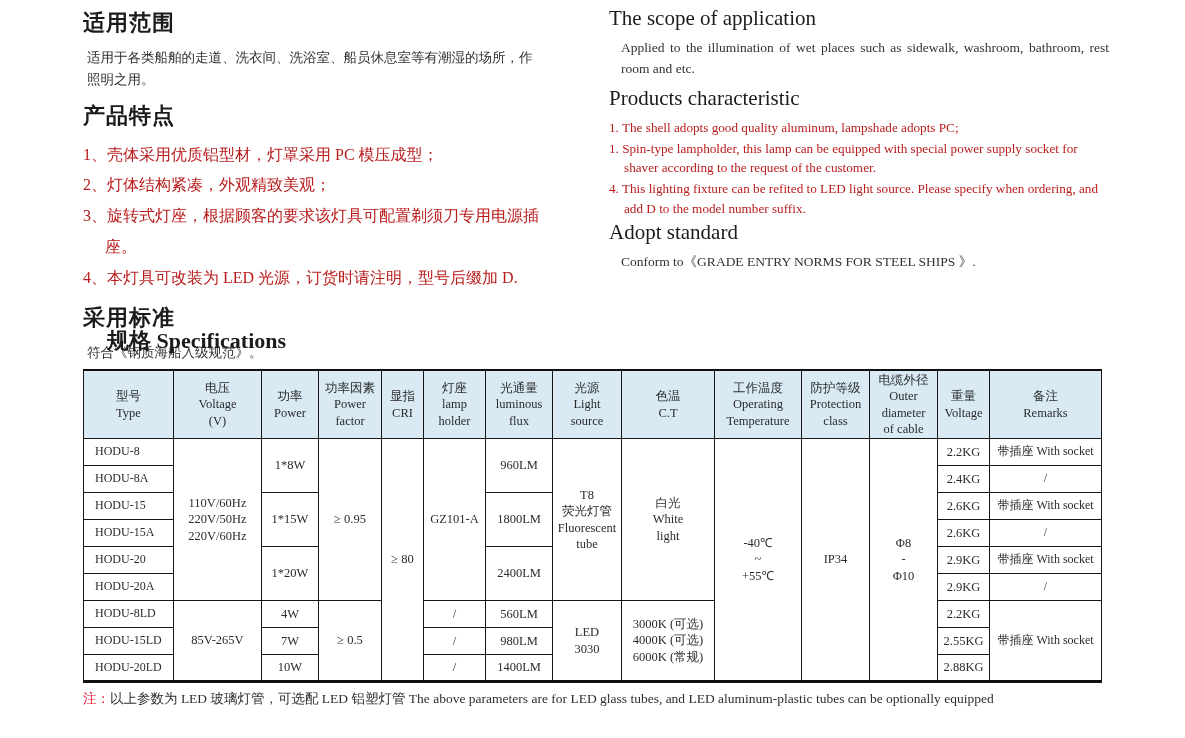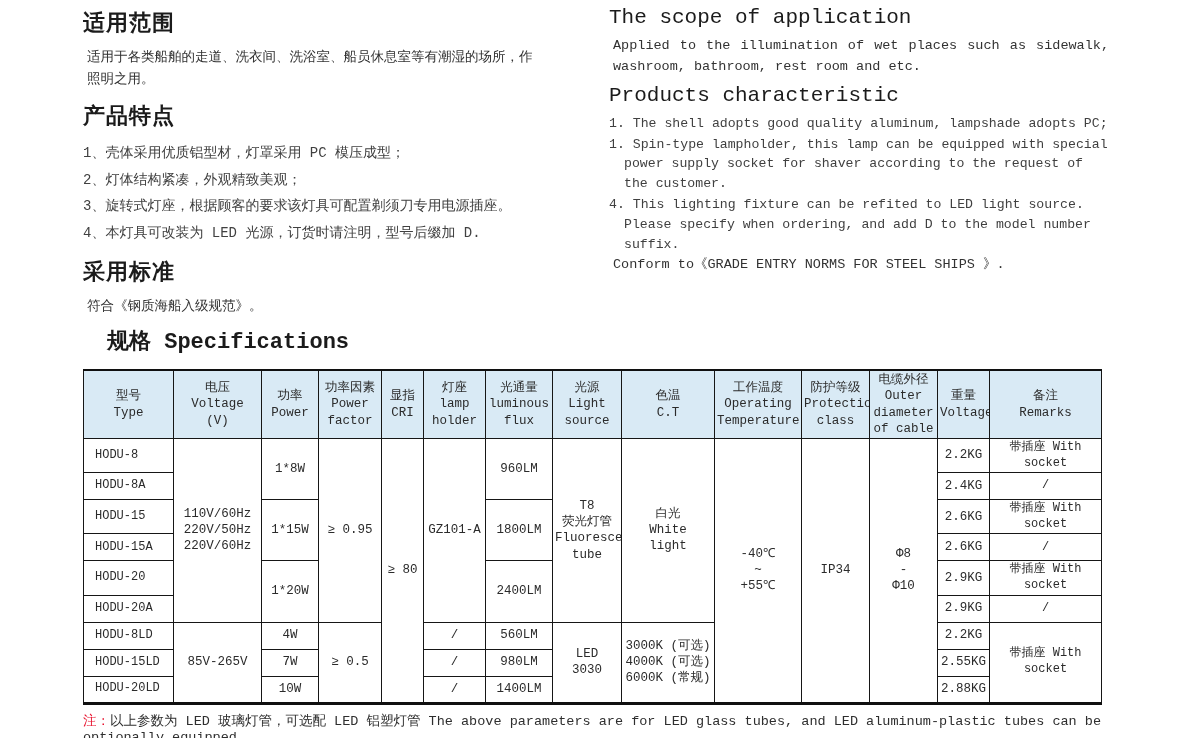--- a/index.html
+++ b/index.html
@@ -1,34 +1,34 @@
 <!DOCTYPE html>
 <html><head>
 <meta charset="utf-8">
 <style>
   * { box-sizing: border-box; }
   html,body { margin:0; padding:0; background:#ffffff; }
   .page {
     width:1185px; height:738px; background:#ffffff; overflow:hidden;
-    font-family:Liberation Mono, monospace; color:#303030;
+    font-family:Liberation Serif, serif; color:#303030;
     position:relative;
   }
   .cols { display:flex; padding:6px 0 0 83px; height:322px; }
   .col-left  { width:456px; margin-right:70px; }
   .col-right { width:500px; }
 
   .h-cn { font-size:22px; font-weight:600; color:#1b1b1b; margin:10px 0 9px 0; letter-spacing:1px; }
   .h-cn.first { margin-top:2px; }
   .h-en { font-size:21px; font-weight:400; color:#1b1b1b; margin:0 0 7px 0; }
   .h-en.first { margin-top:0; }
 
   .body-cn { font-size:13.5px; line-height:1.62; margin:0 0 6px 4px; color:#323232; }
-  .body-en { font-size:13.5px; line-height:1.55; margin:0 0 6px 4px; color:#323232; text-align:justify; }
-  .list-cn .li { font-size:14px; line-height:1.92; color:#404040; padding-left:22px; text-indent:-22px; }
-  .list-en .li { font-size:13.2px; line-height:1.5; color:#404040; padding-left:15px; text-indent:-15px; margin-bottom:1px; }
+  .body-en { font-size:13.5px; line-height:1.55; margin:0 0 6px 12px; color:#323232; text-align:justify; }
+  .list-cn .li { font-size:16px; line-height:1.92; color:#b91c1c; padding-left:22px; text-indent:-22px; }
+  .list-en .li { font-size:13.2px; line-height:1.5; color:#b91c1c; padding-left:15px; text-indent:-15px; margin-bottom:1px; }
 
   .spec-title { margin:4px 0 0 107px; font-size:22px; font-weight:600; color:#1b1b1b; }
 
   .spec-table {
     border-collapse:collapse; table-layout:fixed; width:1018px;
     margin:13px 0 0 83px; font-size:12.5px; color:#2b2b2b;
   }
   .spec-table th, .spec-table td {
     border:1px solid #161616; text-align:center; vertical-align:middle;
     padding:1px 2px; line-height:1.3; overflow:hidden;
@@ -70,20 +70,21 @@
       <div class="h-en first">The scope of application</div>
       <p class="body-en">Applied to the illumination of wet places such as sidewalk, washroom, bathroom, rest room and etc.</p>
 
       <div class="h-en">Products characteristic</div>
       <div class="list-en">
         <div class="li">1. The shell adopts good quality aluminum, lampshade adopts PC;</div>
         <div class="li">1. Spin-type lampholder, this lamp can be equipped with special power supply socket for shaver according to the request of the customer.</div>
         <div class="li">4. This lighting fixture can be refited to LED light source. Please specify when ordering, and add D to the model number suffix.</div>
       </div>
 
+      <div class="h-en">Adopt standard</div>
       <p class="body-en">Conform to《GRADE ENTRY NORMS FOR STEEL SHIPS 》.</p>
     </div>
 
   </div>
 
   <div class="spec-title">规格 Specifications</div>
 
   <table class="spec-table">
     <colgroup>
       <col style="width:90px">

